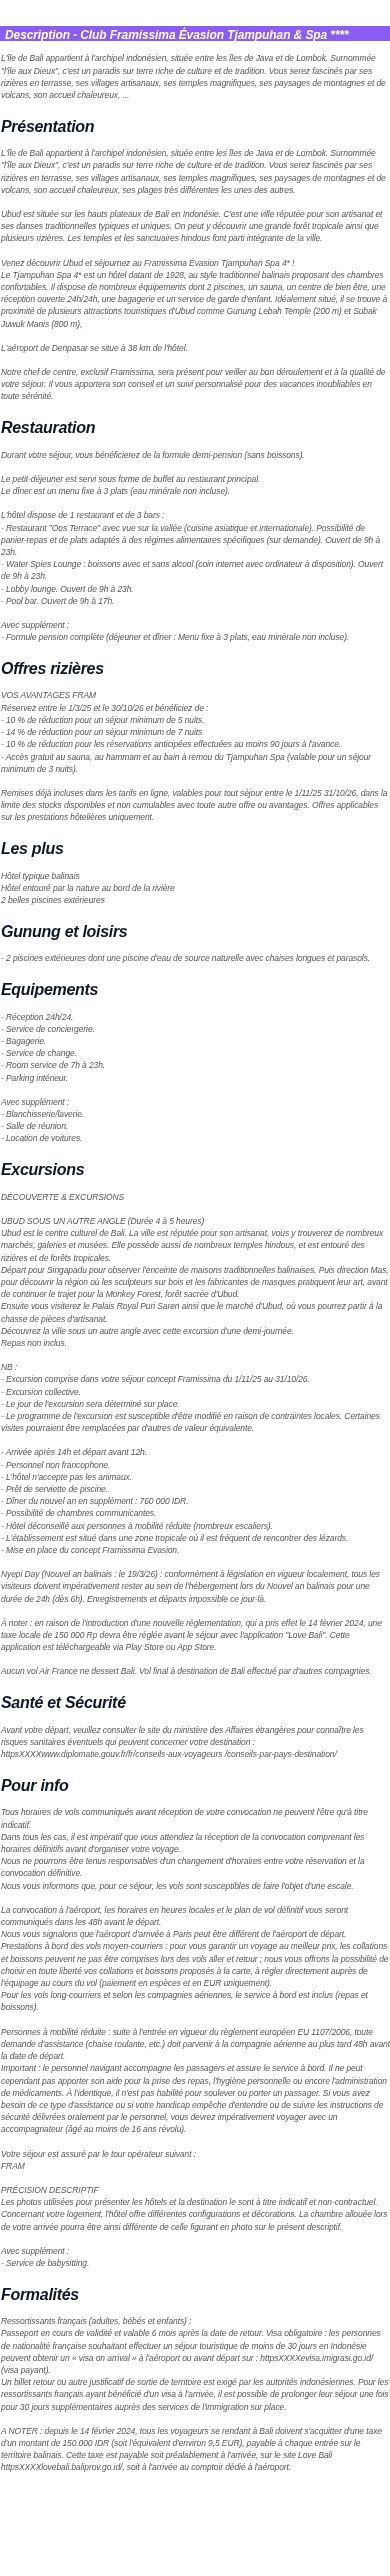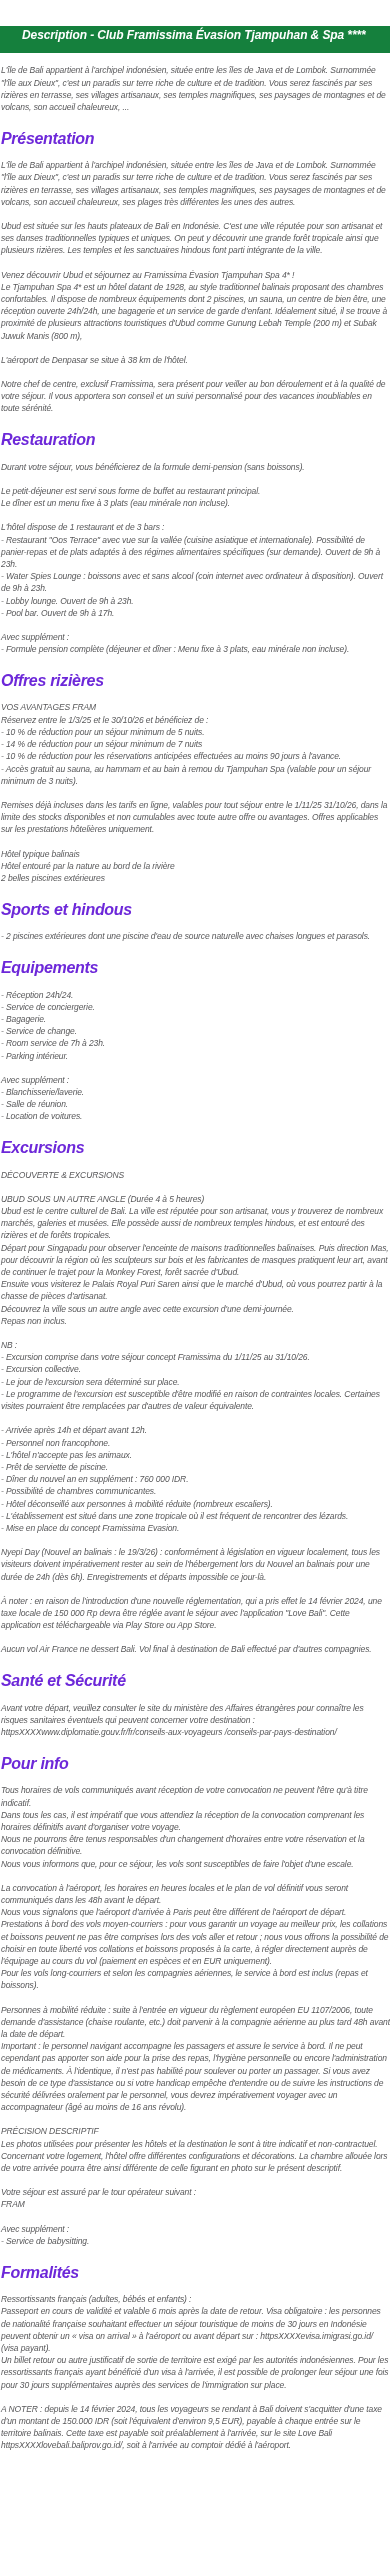--- a/index.html
+++ b/index.html
@@ -14,42 +14,42 @@
     font-style: italic;
     color: #58585a;
     letter-spacing: -0.1px;
   }
   .page {
     width: 391px;
     padding-top: 26px;
     box-sizing: border-box;
   }
   .banner {
-    background: #15803d;
+    background: #8b5cf6;
     color: #ffffff;
     font-weight: bold;
     font-style: italic;
     font-size: 12px;
     line-height: 19px;
-    height: 27px;
-    padding-left: 22px;
+    height: 15px;
+    padding-left: 5px;
     white-space: nowrap;
     overflow: hidden;
   }
   .intro {
     font-size: 8.5px;
     line-height: 12.2px;
     margin: 11.3px 1px 0 1px;
     white-space: pre-line;
   }
   .content {
     margin: 0 1px;
   }
   h2.section-heading {
-    color: #6d28d9;
+    color: #0f172a;
     font-size: 16px;
     font-weight: bold;
     font-style: italic;
     margin: 16.5px 0 10.3px 0;
     line-height: 1.1;
     letter-spacing: -0.3px;
   }
   p.para {
     font-size: 8.5px;
     line-height: 12.2px;
@@ -85,24 +85,25 @@
       <p class="para">Avec supplément :
 - Formule pension complète (déjeuner et dîner : Menu fixe à 3 plats, eau minérale non incluse).</p>
       <h2 class="section-heading">Offres rizières</h2>
       <p class="para">VOS AVANTAGES FRAM
 Réservez entre le 1/3/25 et le 30/10/26 et bénéficiez de :
 - 10 % de réduction pour un séjour minimum de 5 nuits.
 - 14 % de réduction pour un séjour minimum de 7 nuits
 - 10 % de réduction pour les réservations anticipées effectuées au moins 90 jours à l'avance.
 - Accès gratuit au sauna, au hammam et au bain à remou du Tjampuhan Spa (valable pour un séjour minimum de 3 nuits).</p>
       <p class="para">Remises déjà incluses dans les tarifs en ligne, valables pour tout séjour entre le 1/11/25 31/10/26, dans la limite des stocks disponibles et non cumulables avec toute autre offre ou avantages. Offres applicables sur les prestations hôtelières uniquement.</p>
+      <h2 class="section-heading">Les plus</h2>
       <p class="para">Hôtel typique balinais
 Hôtel entouré par la nature au bord de la rivière
 2 belles piscines extérieures</p>
-      <h2 class="section-heading">Sports et hindous</h2>
+      <h2 class="section-heading">Gunung et loisirs</h2>
       <p class="para">- 2 piscines extérieures dont une piscine d'eau de source naturelle avec chaises longues et parasols.</p>
       <h2 class="section-heading">Equipements</h2>
       <p class="para">- Réception 24h/24.
 - Service de conciergerie.
 - Bagagerie.
 - Service de change.
 - Room service de 7h à 23h.
 - Parking intérieur.</p>
       <p class="para">Avec supplément :
 - Blanchisserie/laverie.
@@ -139,24 +140,24 @@
       <p class="para">Tous horaires de vols communiqués avant réception de votre convocation ne peuvent l'être qu'à titre indicatif.
 Dans tous les cas, il est impératif que vous attendiez la réception de la convocation comprenant les horaires définitifs avant d'organiser votre voyage.
 Nous ne pourrons être tenus responsables d'un changement d'horaires entre votre réservation et la convocation définitive.
 Nous vous informons que, pour ce séjour, les vols sont susceptibles de faire l'objet d'une escale.</p>
       <p class="para">La convocation à l'aéroport, les horaires en heures locales et le plan de vol définitif vous seront communiqués dans les 48h avant le départ.
 Nous vous signalons que l'aéroport d'arrivée à Paris peut être différent de l'aéroport de départ.
 Prestations à bord des vols moyen-courriers : pour vous garantir un voyage au meilleur prix, les collations et boissons peuvent ne pas être comprises lors des vols aller et retour ; nous vous offrons la possibilité de choisir en toute liberté vos collations et boissons proposés à la carte, à régler directement auprès de l'équipage au cours du vol (paiement en espèces et en EUR uniquement).
 Pour les vols long-courriers et selon les compagnies aériennes, le service à bord est inclus (repas et boissons).</p>
       <p class="para">Personnes à mobilité réduite : suite à l'entrée en vigueur du règlement européen EU 1107/2006, toute demande d'assistance (chaise roulante, etc.) doit parvenir à la compagnie aérienne au plus tard 48h avant la date de départ.
 Important : le personnel navigant accompagne les passagers et assure le service à bord. Il ne peut cependant pas apporter son aide pour la prise des repas, l'hygiène personnelle ou encore l'administration de médicaments. À l'identique, il n'est pas habilité pour soulever ou porter un passager. Si vous avez besoin de ce type d'assistance ou si votre handicap empêche d'entendre ou de suivre les instructions de sécurité délivrées oralement par le personnel, vous devrez impérativement voyager avec un accompagnateur (âgé au moins de 16 ans révolu).</p>
+      <p class="para">Votre séjour est assuré par le tour opérateur suivant :
+FRAM</p>
       <p class="para">PRÉCISION DESCRIPTIF
 Les photos utilisées pour présenter les hôtels et la destination le sont à titre indicatif et non-contractuel. Concernant votre logement, l'hôtel offre différentes configurations et décorations. La chambre allouée lors de votre arrivée pourra être ainsi différente de celle figurant en photo sur le présent descriptif.</p>
-      <p class="para">Votre séjour est assuré par le tour opérateur suivant :
-FRAM</p>
       <p class="para">Avec supplément :
 - Service de babysitting.</p>
       <h2 class="section-heading">Formalités</h2>
       <p class="para">Ressortissants français (adultes, bébés et enfants) :
 Passeport en cours de validité et valable 6 mois après la date de retour. Visa obligatoire : les personnes de nationalité française souhaitant effectuer un séjour touristique de moins de 30 jours en Indonésie peuvent obtenir un « visa on arrival » à l'aéroport ou avant départ sur : httpsXXXXevisa.imigrasi.go.id/ (visa payant).
 Un billet retour ou autre justificatif de sortie de territoire est exigé par les autorités indonésiennes. Pour les ressortissants français ayant bénéficié d'un visa à l'arrivée, il est possible de prolonger leur séjour une fois pour 30 jours supplémentaires auprès des services de l'immigration sur place.</p>
       <p class="para">A NOTER : depuis le 14 février 2024, tous les voyageurs se rendant à Bali doivent s'acquitter d'une taxe d'un montant de 150.000 IDR (soit l'équivalent d'environ 9,5 EUR), payable à chaque entrée sur le territoire balinais. Cette taxe est payable soit préalablement à l'arrivée, sur le site Love Bali httpsXXXXlovebali.baliprov.go.id/, soit à l'arrivée au comptoir dédié à l'aéroport.</p>
     </div>
 </div>
 

